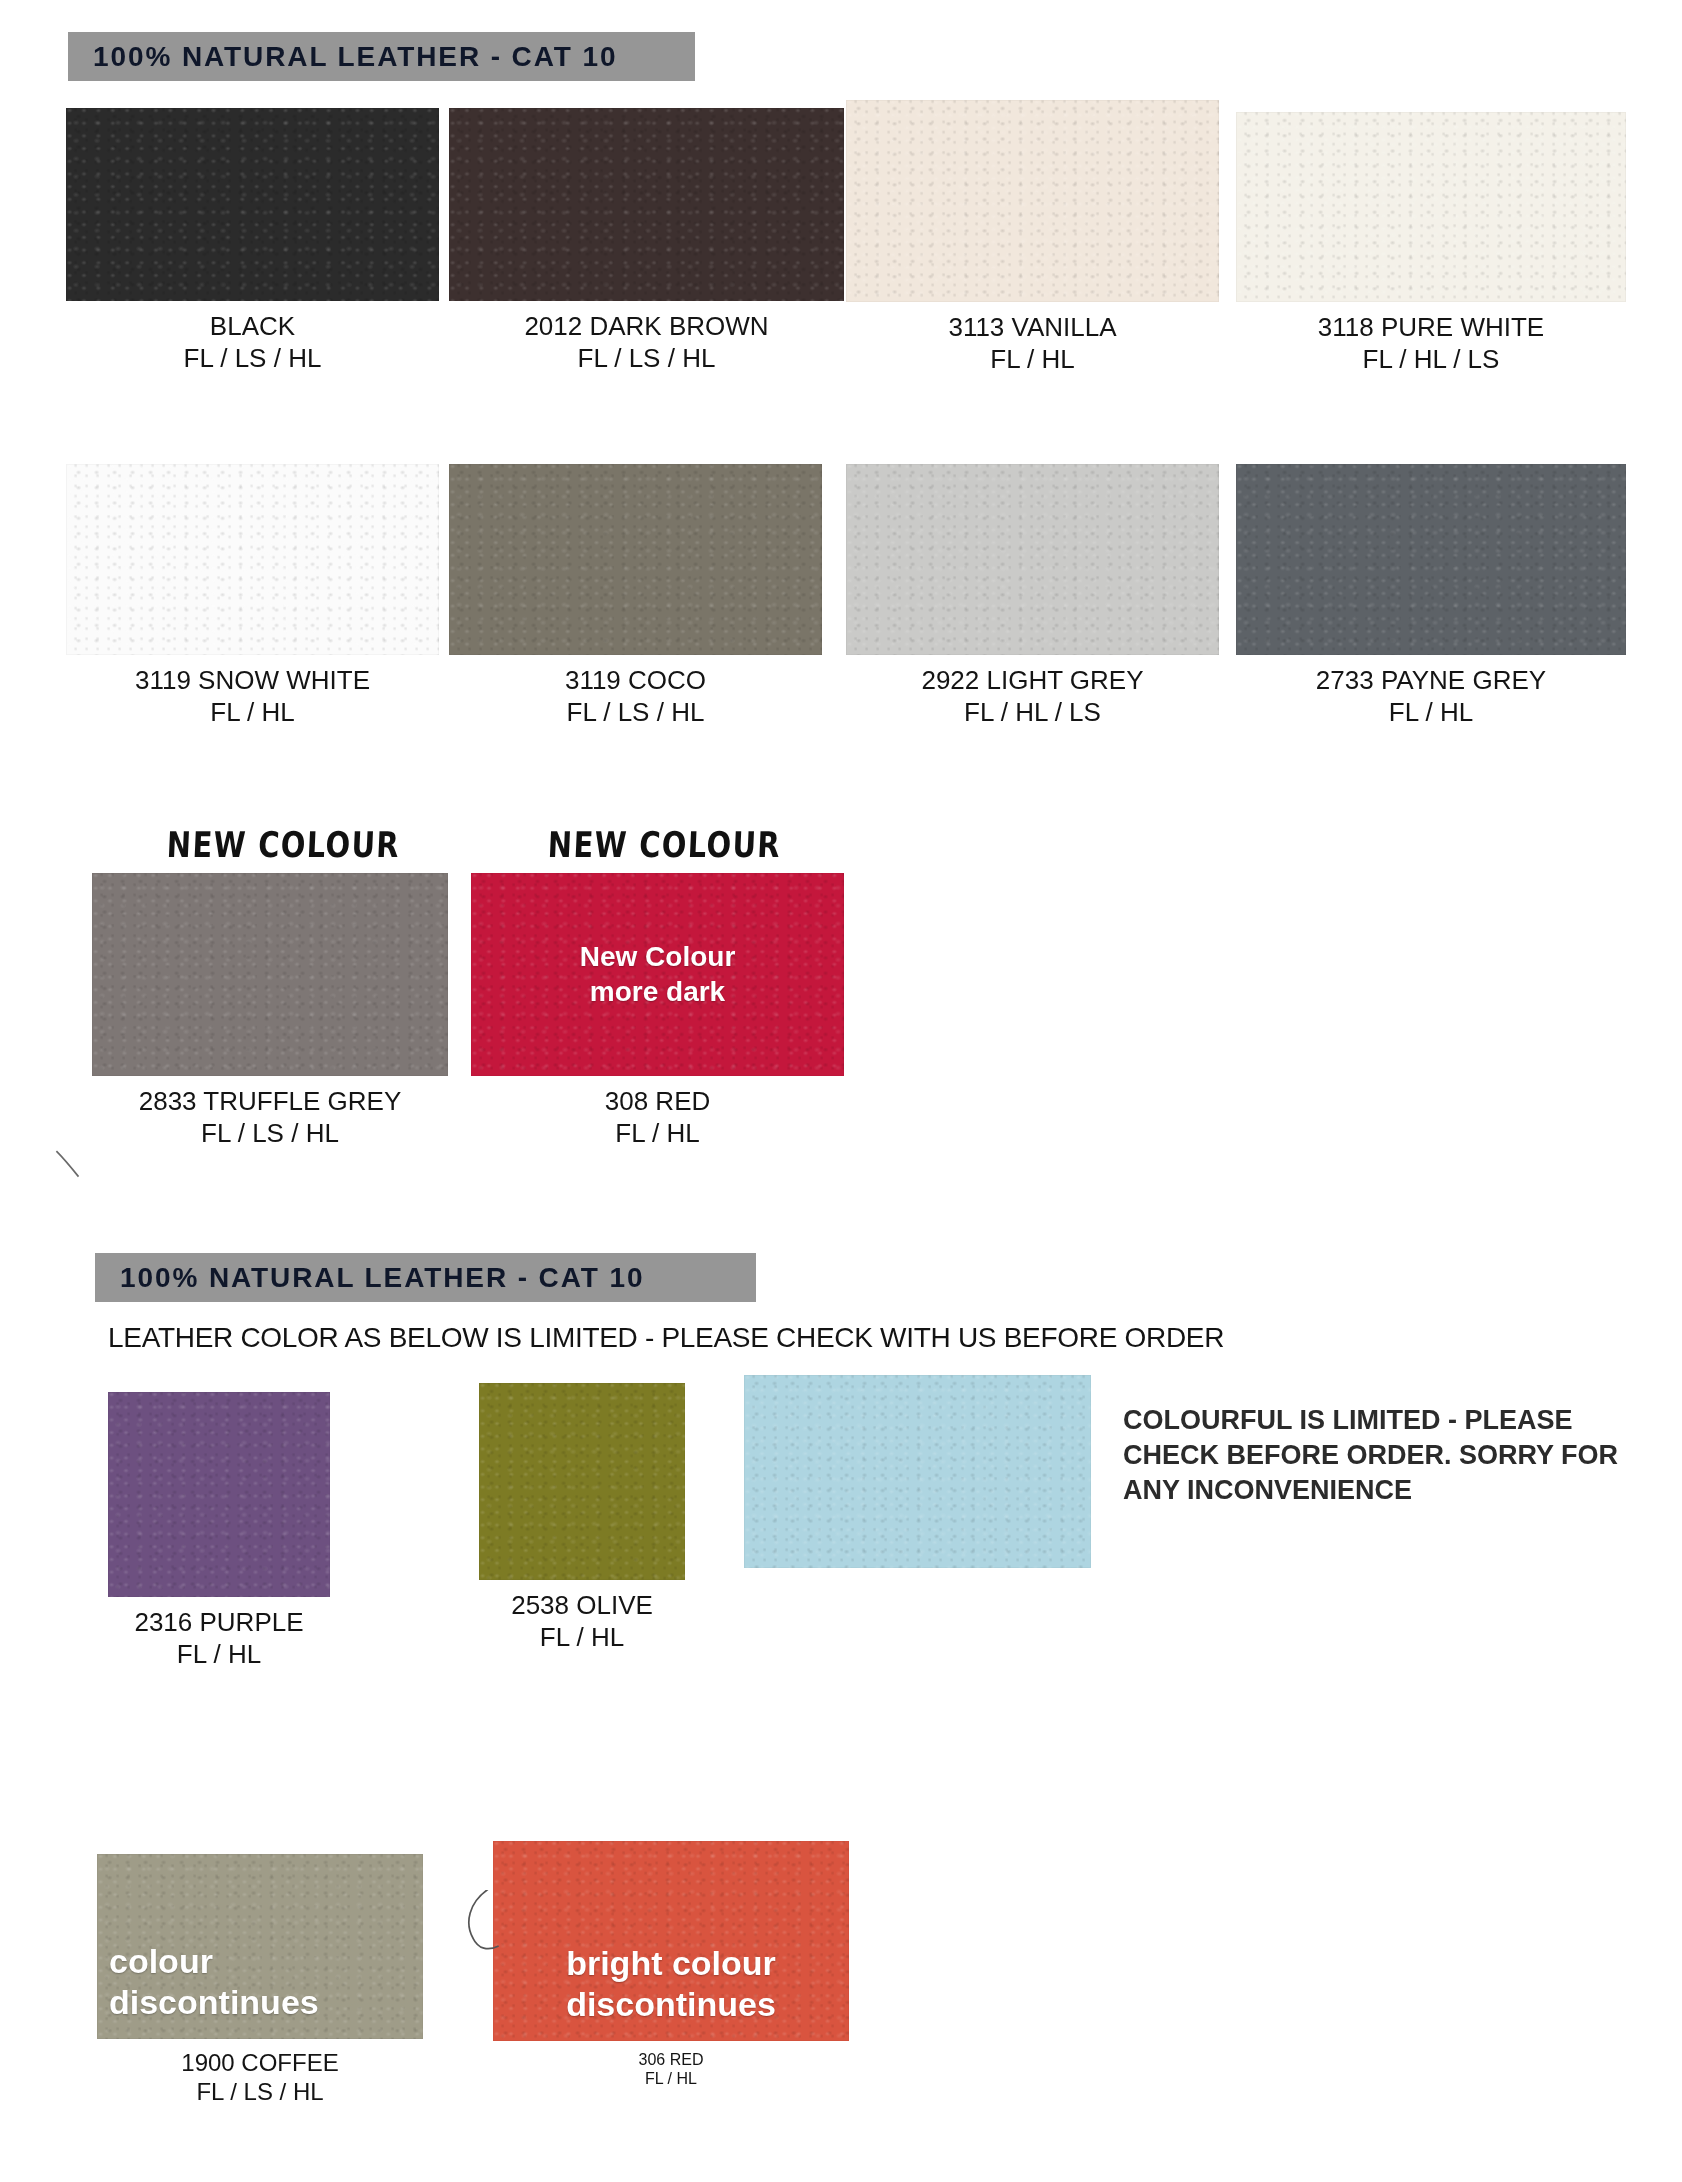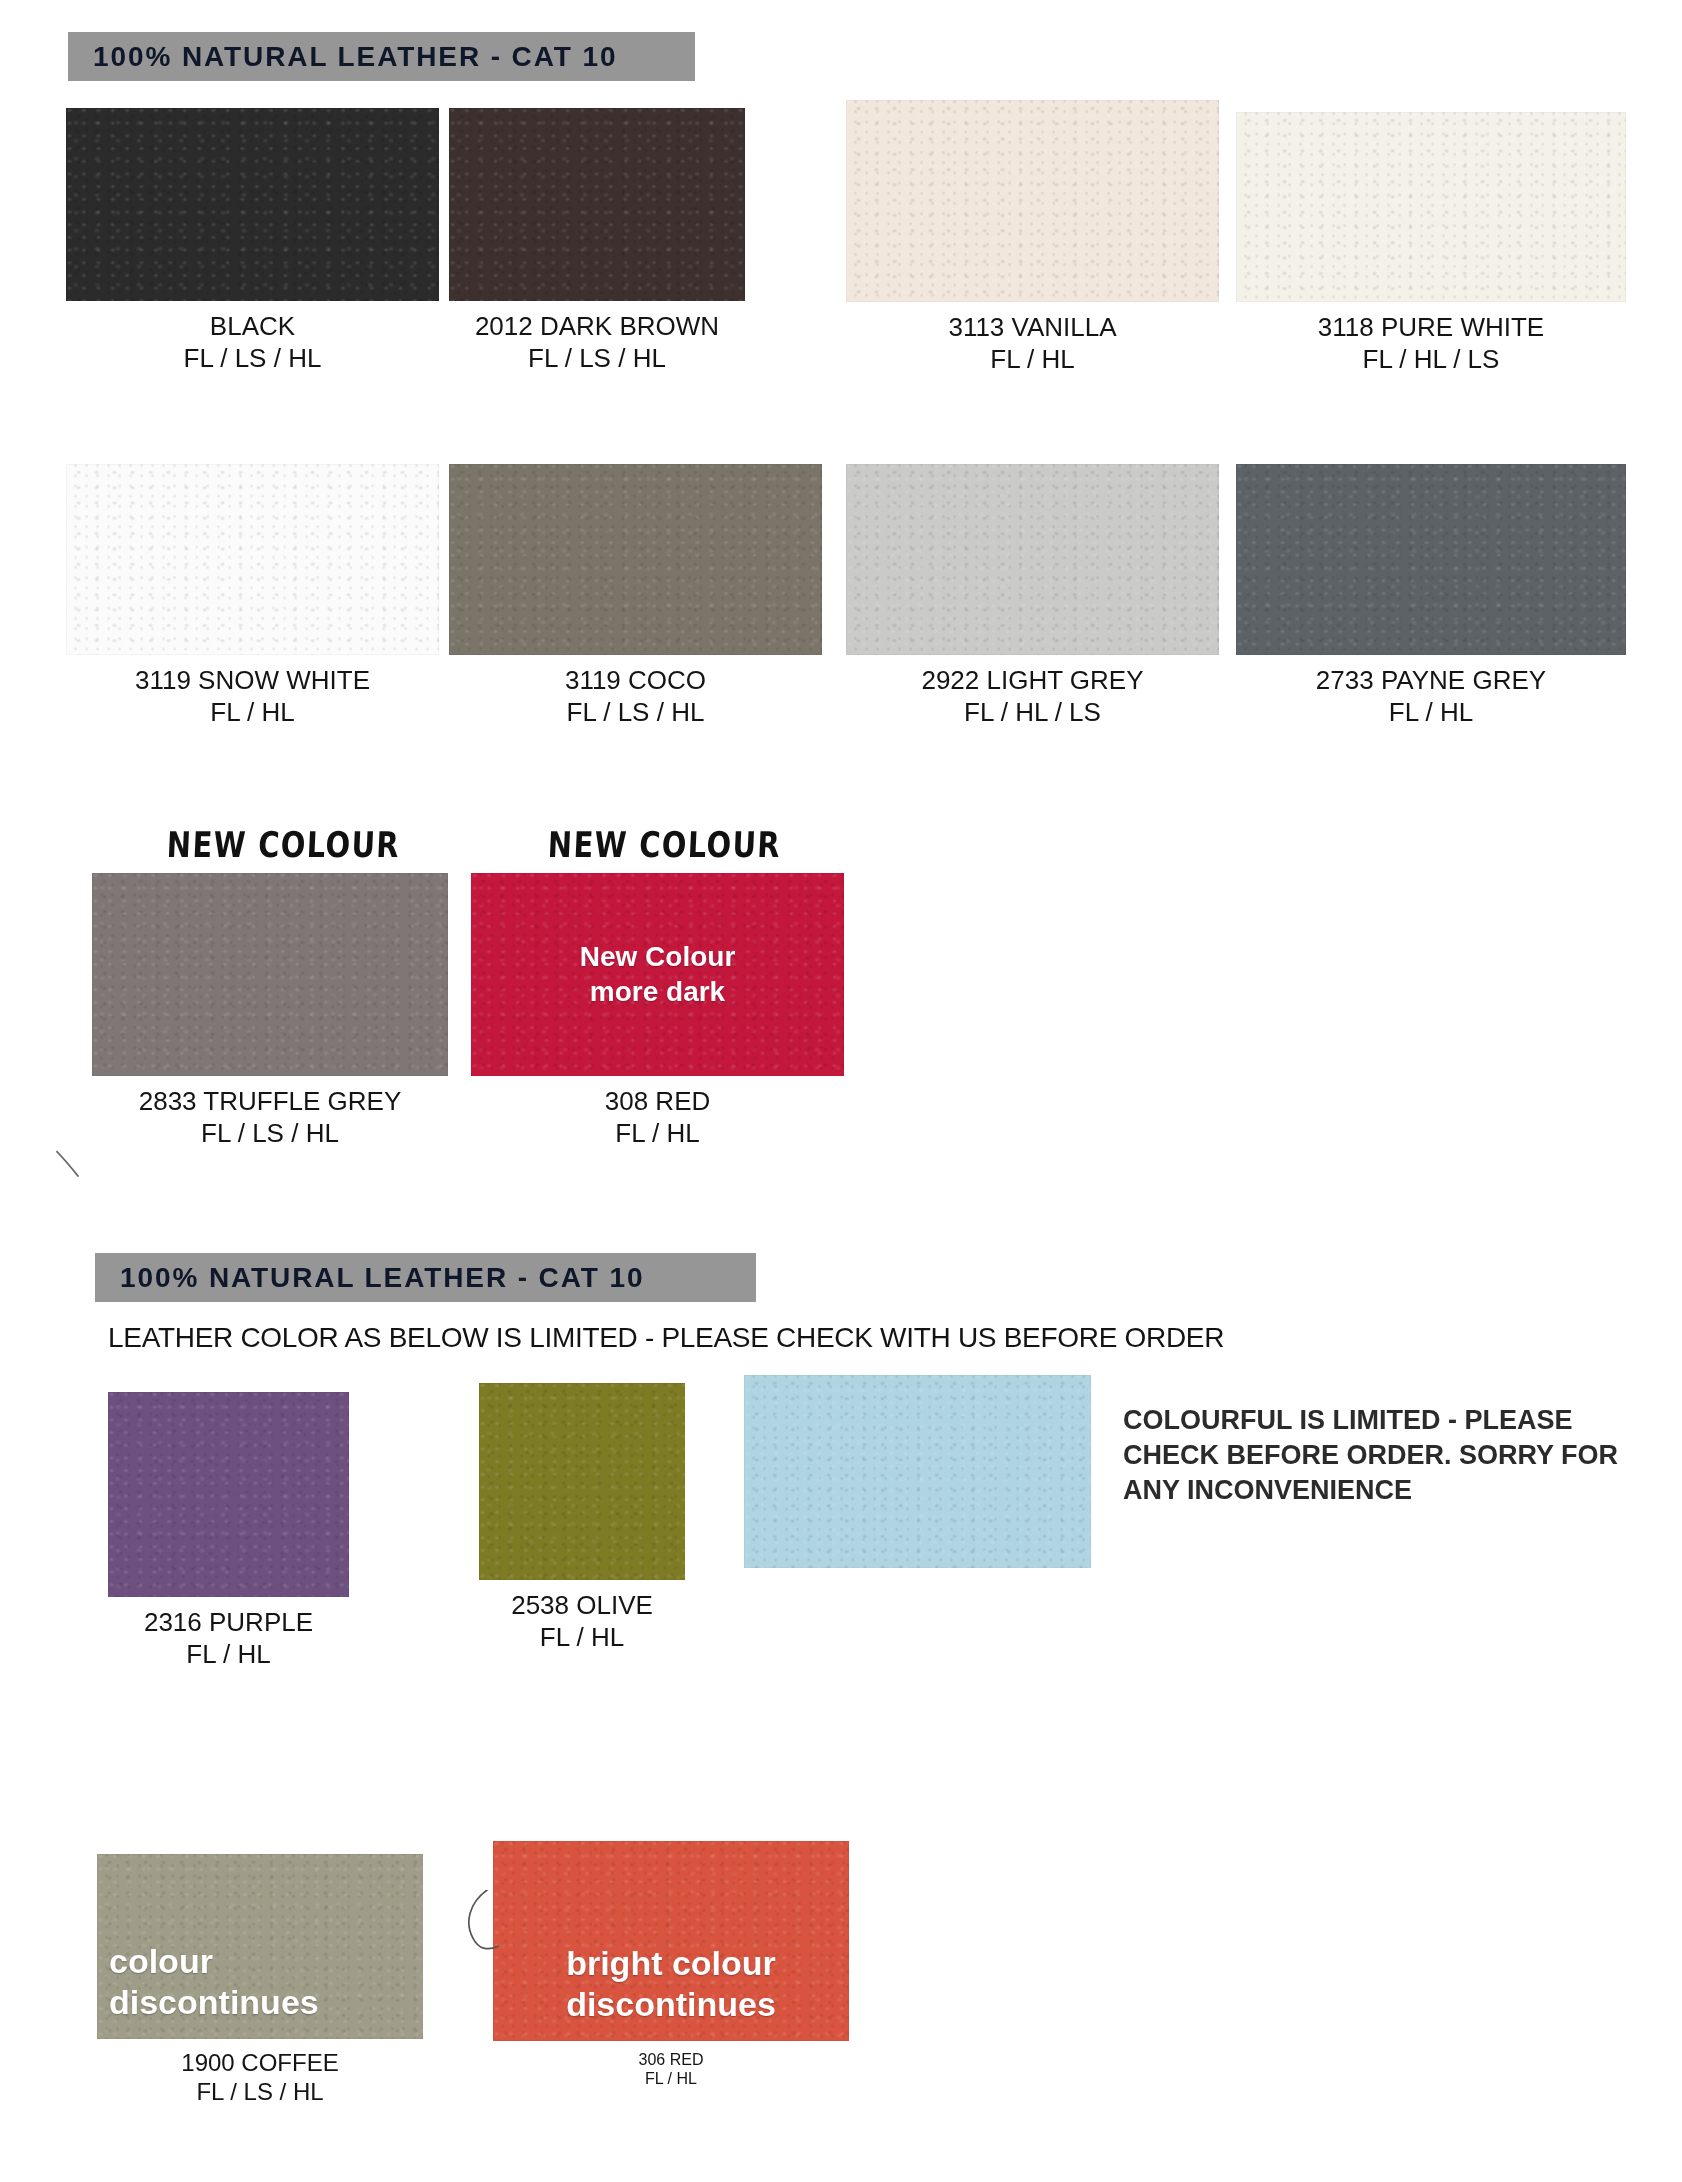--- a/index.html
+++ b/index.html
@@ -148,21 +148,21 @@
 <div class="swatch-cell" style="left:66px; top:108px; width:373px;">
   <div class="swatch-chip" style="height:193px; background-color:#2b2b2b;">
     <span class="grain"></span>
   </div>
   <div class="swatch-caption">
     <span class="code-line">BLACK</span>
     <span class="finish-line">FL / LS / HL</span>
   </div>
 </div>
 
-<div class="swatch-cell" style="left:449px; top:108px; width:296px;">
+<div class="swatch-cell" style="left:449px; top:108px; width:395px;">
   <div class="swatch-chip" style="height:193px; background-color:#3d302f;">
     <span class="grain"></span>
   </div>
   <div class="swatch-caption">
     <span class="code-line">2012 DARK BROWN</span>
     <span class="finish-line">FL / LS / HL</span>
   </div>
 </div>
 
 <div class="swatch-cell" style="left:846px; top:100px; width:373px;">
@@ -254,21 +254,21 @@
 </div>
 
 <svg class="squiggle" style="left:53px; top:1146px;" width="34" height="34" viewBox="0 0 40 40">
   <path d="M4 6 C 14 16, 22 26, 30 36" stroke="#6a6a6a" stroke-width="2" fill="none"></path>
 </svg>
 
 <div class="banner banner-2">100% NATURAL LEATHER - CAT 10</div>
 
 <div class="limited-line">LEATHER  COLOR AS BELOW IS LIMITED   - PLEASE CHECK WITH US BEFORE ORDER</div>
 
-<div class="swatch-cell" style="left:108px; top:1392px; width:241px;">
+<div class="swatch-cell" style="left:108px; top:1392px; width:222px;">
   <div class="swatch-chip" style="height:205px; background-color:#6d5080;">
     <span class="grain"></span>
   </div>
   <div class="swatch-caption">
     <span class="code-line">2316 PURPLE</span>
     <span class="finish-line">FL / HL</span>
   </div>
 </div>
 
 <div class="swatch-cell" style="left:431px; top:1383px; width:254px;padding-left:48px;">

